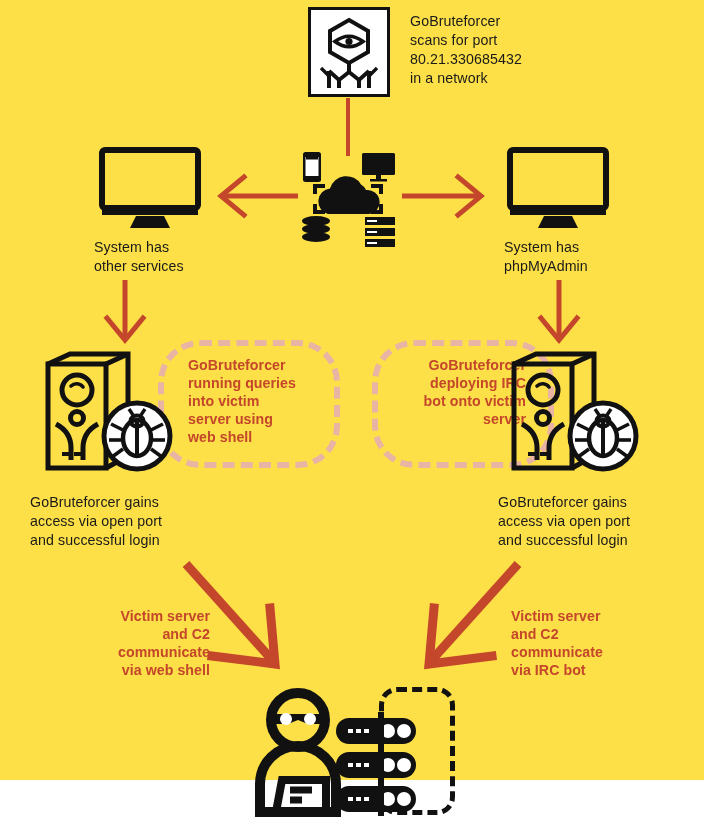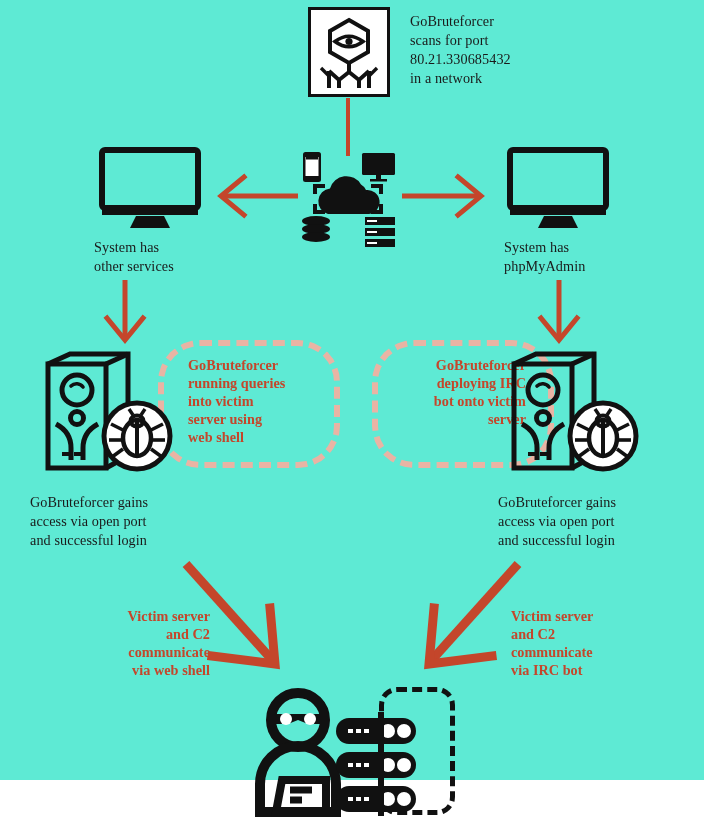--- a/index.html
+++ b/index.html
@@ -10,22 +10,21 @@
     height: 826px;
     background: #ffffff;
     font-family: "Liberation Sans", sans-serif;
     overflow: hidden;
   }
 
   #diagram {
     position: relative;
     width: 704px;
     height: 780px;
-    background: #5eead4;
-    font-family: Liberation Serif, serif;
+    background: #fde047;
   }
 
   .abs { position: absolute; }
 
   
   .txt-dark {
     color: #1a1a1a;
     font-size: 14.2px;
     line-height: 19px;
     font-weight: 400;

